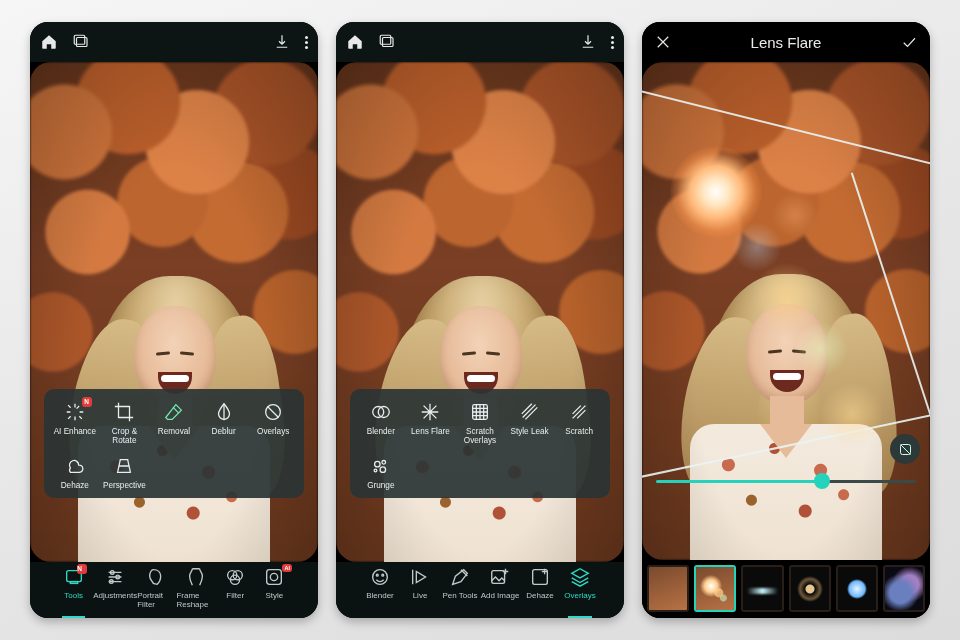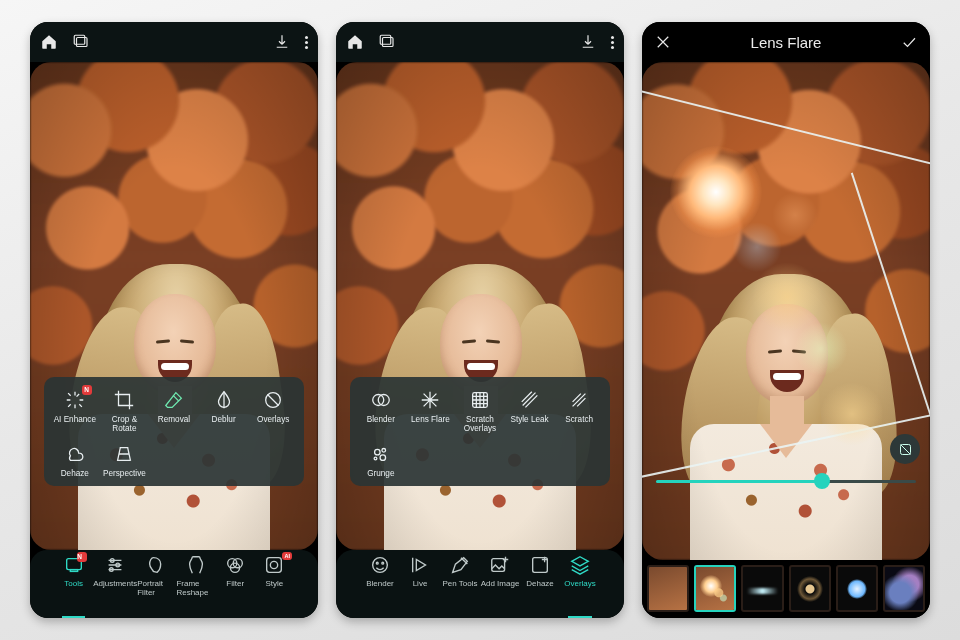--- a/index.html
+++ b/index.html
@@ -182,27 +182,26 @@
   }
   .aibadge {
     position:absolute; top:-4px; right:4px;
     background:#e23b3b; color:#fff;
     font-size:5.5px; font-weight:700;
     padding:1px 2px; border-radius:3px;
   }
 
   
   .bottomnav {
-    height:68px;
+    height:56px;
     background:#0a1212;
     display:flex;
     justify-content:space-between;
     padding:4px 24px 2px;
     color:#2fd9c5;
-    border-radius:17px;
   }
   .bn-item {
     flex:1;
     display:flex;
     flex-direction:column;
     align-items:center;
     gap:3px;
     font-size:8px;
     color:#bfc9c9;
     position:relative;

